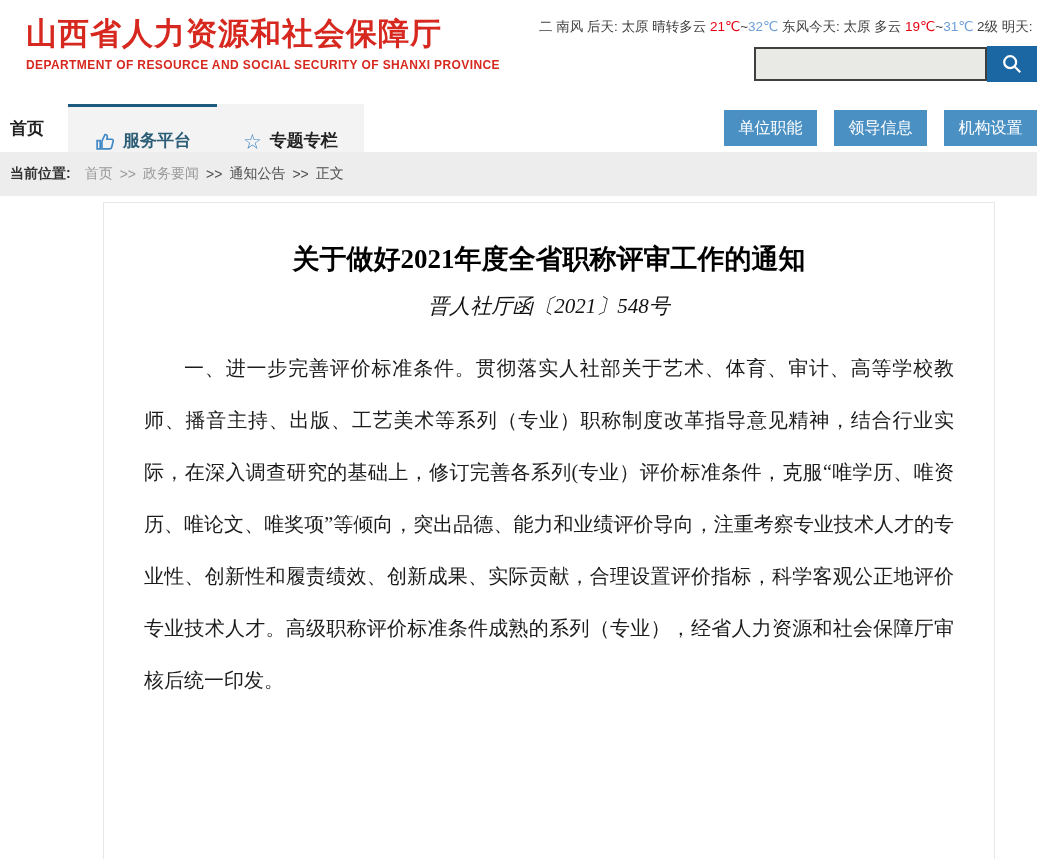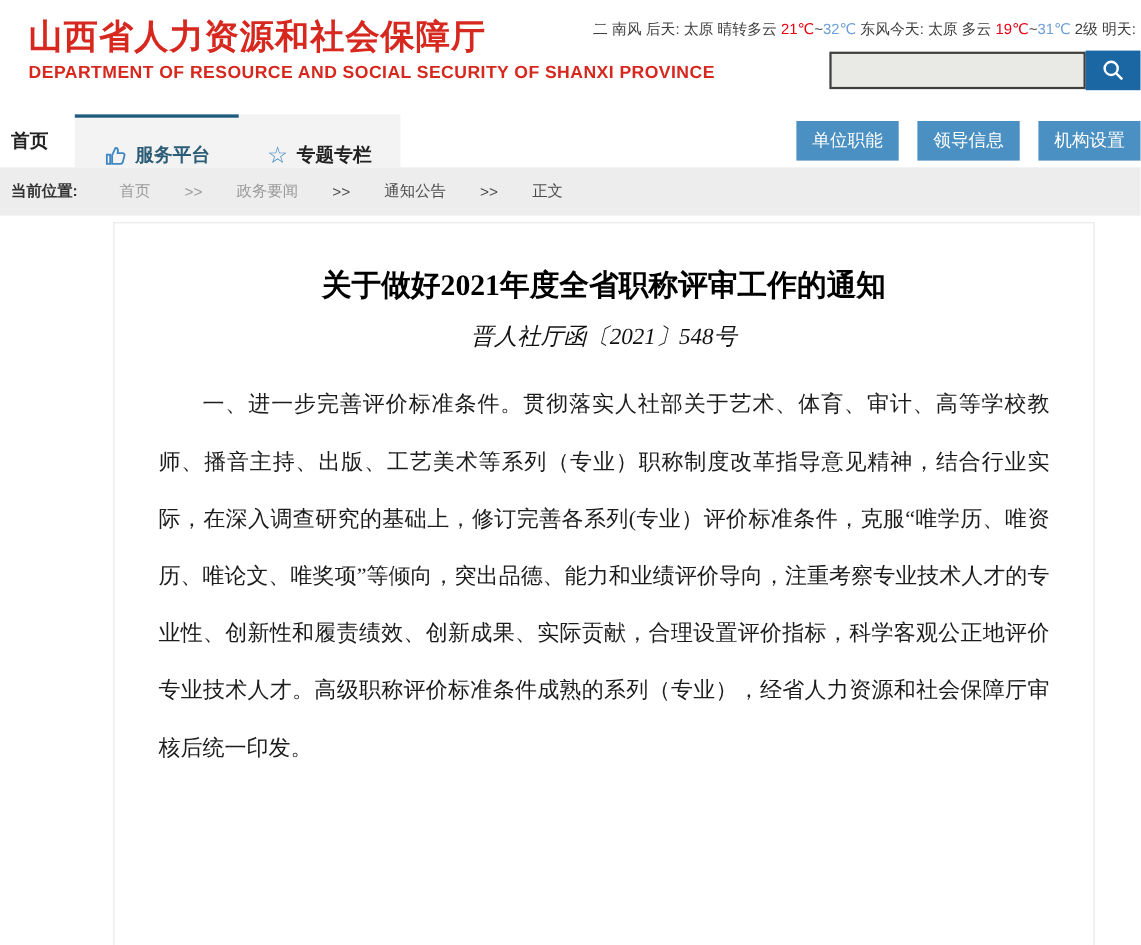--- a/index.html
+++ b/index.html
@@ -4,21 +4,21 @@
 <style>
   * { margin:0; padding:0; box-sizing:border-box; }
   html,body { width:1037px; height:859px; overflow:hidden; background:#fff;
               font-family:"Liberation Sans","DejaVu Sans",sans-serif; }
   .page { position:relative; width:1037px; height:859px; background:#fff; }
 
   
   .site-header { position:relative; width:100%; height:104px; background:#fff; }
   .logo { position:absolute; left:26px; top:14px; cursor:pointer; }
   .logo-title { font-size:31px; font-weight:bold; color:#d7281f; letter-spacing:1px; line-height:40px; }
-  .logo-subtitle { font-size:16px; font-weight:bold; color:#d7281f; letter-spacing:0.4px; margin-top:4px; }
+  .logo-subtitle { font-size:12px; font-weight:bold; color:#d7281f; letter-spacing:0.4px; margin-top:4px; }
 
   .weather { position:absolute; right:2px; top:18px; width:496px; overflow:hidden;
              white-space:nowrap; font-size:13.5px; color:#3d3d3d; line-height:18px; }
   .weather .t-red  { color:#e60012; }
   .weather .t-blue { color:#6f9fd8; }
 
   .search-box { position:absolute; right:0; top:46px; display:flex; align-items:stretch; height:36px; }
   .search-input { width:233px; height:34px; margin-top:1px; border:2px solid #3f3f3f;
                   background:#e9e9e5; outline:none; padding:0 8px; font-size:14px; }
   .search-btn { width:50px; height:36px; border:none; background:#1a67a3; cursor:pointer;
@@ -38,21 +38,21 @@
   .nav-tab.active { border-top:3px solid #1c5a7e; }
   .nav-tab.active .tab-label { color:#2c5d77; }
   .star-glyph { font-size:21px; color:#3f87c5; margin-right:8px; font-weight:normal; line-height:1; }
 
   .quick-links { position:absolute; right:0; top:6px; display:flex; }
   .quick-btn { width:93px; height:36px; background:#4b90c3; color:#fff; border:none;
                font-size:16px; cursor:pointer; margin-left:17px; font-family:inherit; }
 
   
   .breadcrumb-bar { width:100%; height:44px; background:#ededed; display:flex; align-items:center;
-                    font-size:14px; padding-left:10px;gap:24px; }
+                    font-size:14px; padding-left:10px; }
   .bc-label { font-weight:bold; color:#333; margin-right:14px; }
   .bc-item { color:#9a9a9a; cursor:pointer; }
   .bc-sep  { color:#9a9a9a; margin:0 7px; }
   .bc-item.dark, .bc-sep.dark { color:#4d4d4d; }
 
   
   .content-card { position:absolute; left:103px; top:202px; width:892px; height:657px;
                   background:#fff; border:1px solid #e7e7e7; border-bottom:none;
                   padding:29px 40px 0 40px; overflow:hidden;
                   font-family:"Liberation Serif","DejaVu Serif",serif; }

